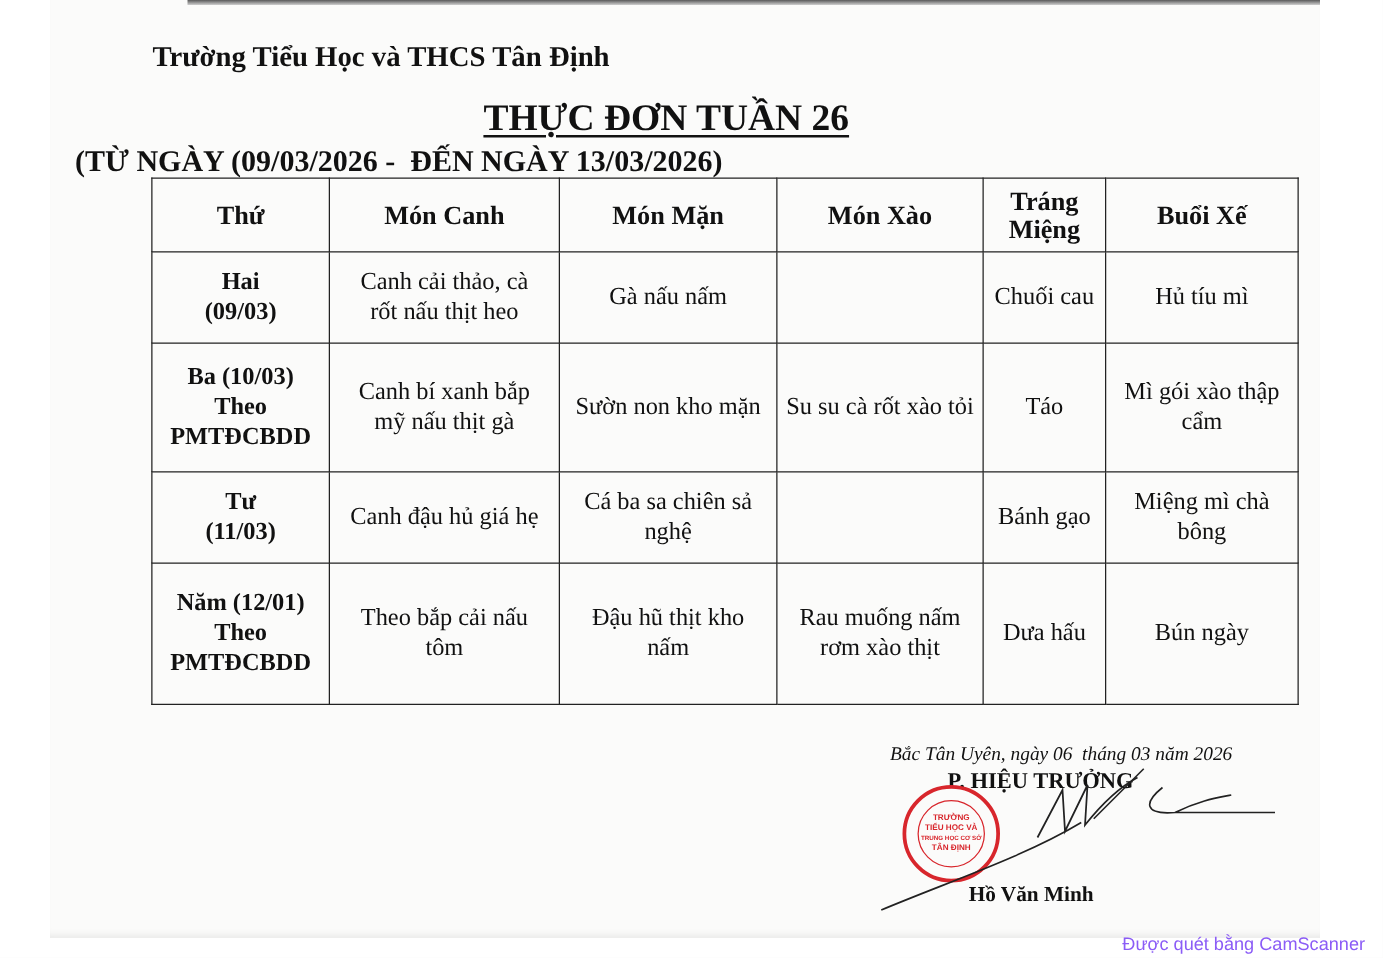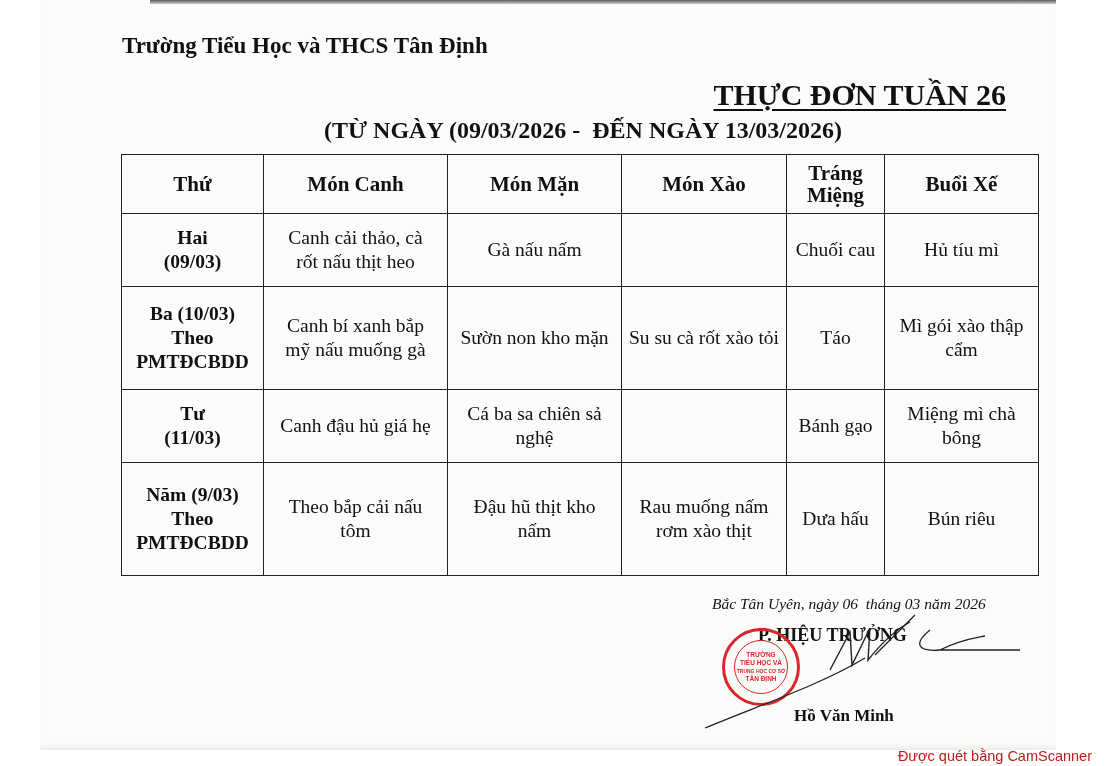--- a/index.html
+++ b/index.html
@@ -16,73 +16,73 @@
   }
   .top-edge {
     position: absolute; left: 150px; top: 0; width: 906px; height: 4px;
     background: linear-gradient(#5a5a5a, #cfcfcf);
   }
   .school {
     position: absolute; left: 122px; top: 33px;
     font-weight: bold; font-size: 23px; white-space: nowrap;
   }
   .title {
-    position: absolute; left: 0; width: 1006px; top: 78px; text-align: right;
+    position: absolute; left: 0; width: 1006px; top: 78px; text-align: center;
     padding-left: 60px; box-sizing: border-box;
   }
   .title span {
     font-weight: bold; font-size: 30px; text-decoration: underline;
     text-decoration-thickness: 2px; text-underline-offset: 4px;
   }
   .subtitle {
-    position: absolute; left: 0; width: 1106px; top: 117px; text-align: center;
+    position: absolute; left: 0; width: 1106px; top: 117px; 
     padding-left: 60px; box-sizing: border-box;
     font-weight: bold; font-size: 24px; white-space: pre;
   }
   table.menu {
-    position: absolute; left: 121px; top: 154px;
+    position: absolute; left: 121px; top: 142px;
     border-collapse: collapse; table-layout: fixed;
   }
   table.menu td, table.menu th {
     border: 1.6px solid #222; text-align: center; vertical-align: middle;
     font-size: 19.5px; line-height: 24px; padding: 0 3px;
   }
   table.menu th { font-weight: bold; font-size: 21px; height: 58px; }
   table.menu td.day { font-weight: bold; }
   .r1 td { height: 72px; }
   .r2 td { height: 78px; }
   .r3 td { height: 72px; }
   .r4 td { height: 80px; }
   .r5 td { height: 70px; }
   .sign-date {
     position: absolute; left: 680px; top: 595px; font-style: italic; font-size: 15.5px;
     white-space: pre;
     margin-left: 32px;
   }
   .sign-title {
-    position: absolute; left: 758px; top: 614px; font-weight: bold; font-size: 18px; margin-top: 11px;
+    position: absolute; left: 758px; top: 614px; font-weight: bold; font-size: 18px;
   }
   .stamp {
     position: absolute; left: 722px; top: 628px; width: 78px; height: 78px;
     border-radius: 50%; border: 3px solid #d8262c; box-sizing: border-box;
     color: #d8262c; font-family: "Liberation Sans", sans-serif; font-weight: bold;
   }
   .stamp-inner {
     position: absolute; left: 9px; top: 9px; width: 54px; height: 54px; border-radius: 50%;
     border: 1.5px solid #d8262c; box-sizing: border-box;
     display: flex; flex-direction: column; align-items: center; justify-content: center;
     font-size: 6.5px; line-height: 8px; text-align: center;
   }
   .signature { position: absolute; left: 700px; top: 610px; width: 330px; height: 120px; }
   .signer {
-    position: absolute; left: 775px; top: 706px; font-weight: bold; font-size: 17px; margin-left: 19px;
+    position: absolute; left: 775px; top: 706px; font-weight: bold; font-size: 17px;
   }
   .scanner {
     position: absolute; right: 14px; top: 748px;
-    font-family: "Liberation Sans", sans-serif; font-size: 14.5px; color: #b91c1c;
+    font-family: "Liberation Sans", sans-serif; font-size: 14.5px; color: #8b5cf6;
   }
 </style>
 </head>
 <body>
 
 <div class="page"></div>
 <div class="top-edge"></div>
 
 <div class="school">Trường Tiểu Học và THCS Tân Định</div>
 <div class="title">
@@ -113,41 +113,41 @@
     <tr class="r1">
       <td class="day" style="padding:0 38px">Hai (09/03)</td>
       <td style="padding:0 14px">Canh cải thảo, cà rốt nấu thịt heo</td>
       <td>Gà nấu nấm</td>
       <td></td>
       <td>Chuối cau</td>
       <td>Hủ tíu mì</td>
     </tr>
     <tr class="r2">
       <td class="day" style="padding:12px 8px">Ba (10/03) Theo PMTĐCBDD</td>
-      <td style="padding:0 10px">Canh bí xanh bắp mỹ nấu muống gà</td>
+      <td style="padding:0 10px">Canh bí xanh bắp mỹ nấu thịt gà</td>
       <td>Sườn non kho mặn</td>
       <td>Su su cà rốt xào tỏi</td>
       <td>Táo</td>
       <td>Mì gói xào thập cẩm</td>
     </tr>
     <tr class="r3">
       <td class="day" style="padding:0 38px">Tư (11/03)</td>
       <td>Canh đậu hủ giá hẹ</td>
       <td>Cá ba sa chiên sả nghệ</td>
       <td></td>
       <td>Bánh gạo</td>
       <td style="padding:0 20px">Miệng mì chà bông</td>
     </tr>
     <tr class="r4">
-      <td class="day" style="padding:0 6px">Năm (9/03) Theo PMTĐCBDD</td>
+      <td class="day" style="padding:0 6px">Năm (12/01) Theo PMTĐCBDD</td>
       <td style="padding:0 14px">Theo bắp cải nấu tôm</td>
       <td style="padding:16px 18px">Đậu hũ thịt kho nấm</td>
       <td>Rau muống nấm rơm xào thịt</td>
       <td>Dưa hấu</td>
-      <td>Bún riêu</td>
+      <td>Bún ngày</td>
     </tr>
   </tbody>
 </table>
 
 <div class="sign-date">Bắc Tân Uyên, ngày 06  tháng 03 năm 2026</div>
 <div class="sign-title">P. HIỆU TRƯỞNG</div>
 
 <div class="stamp">
   <div class="stamp-inner">
     <span>TRƯỜNG</span>

